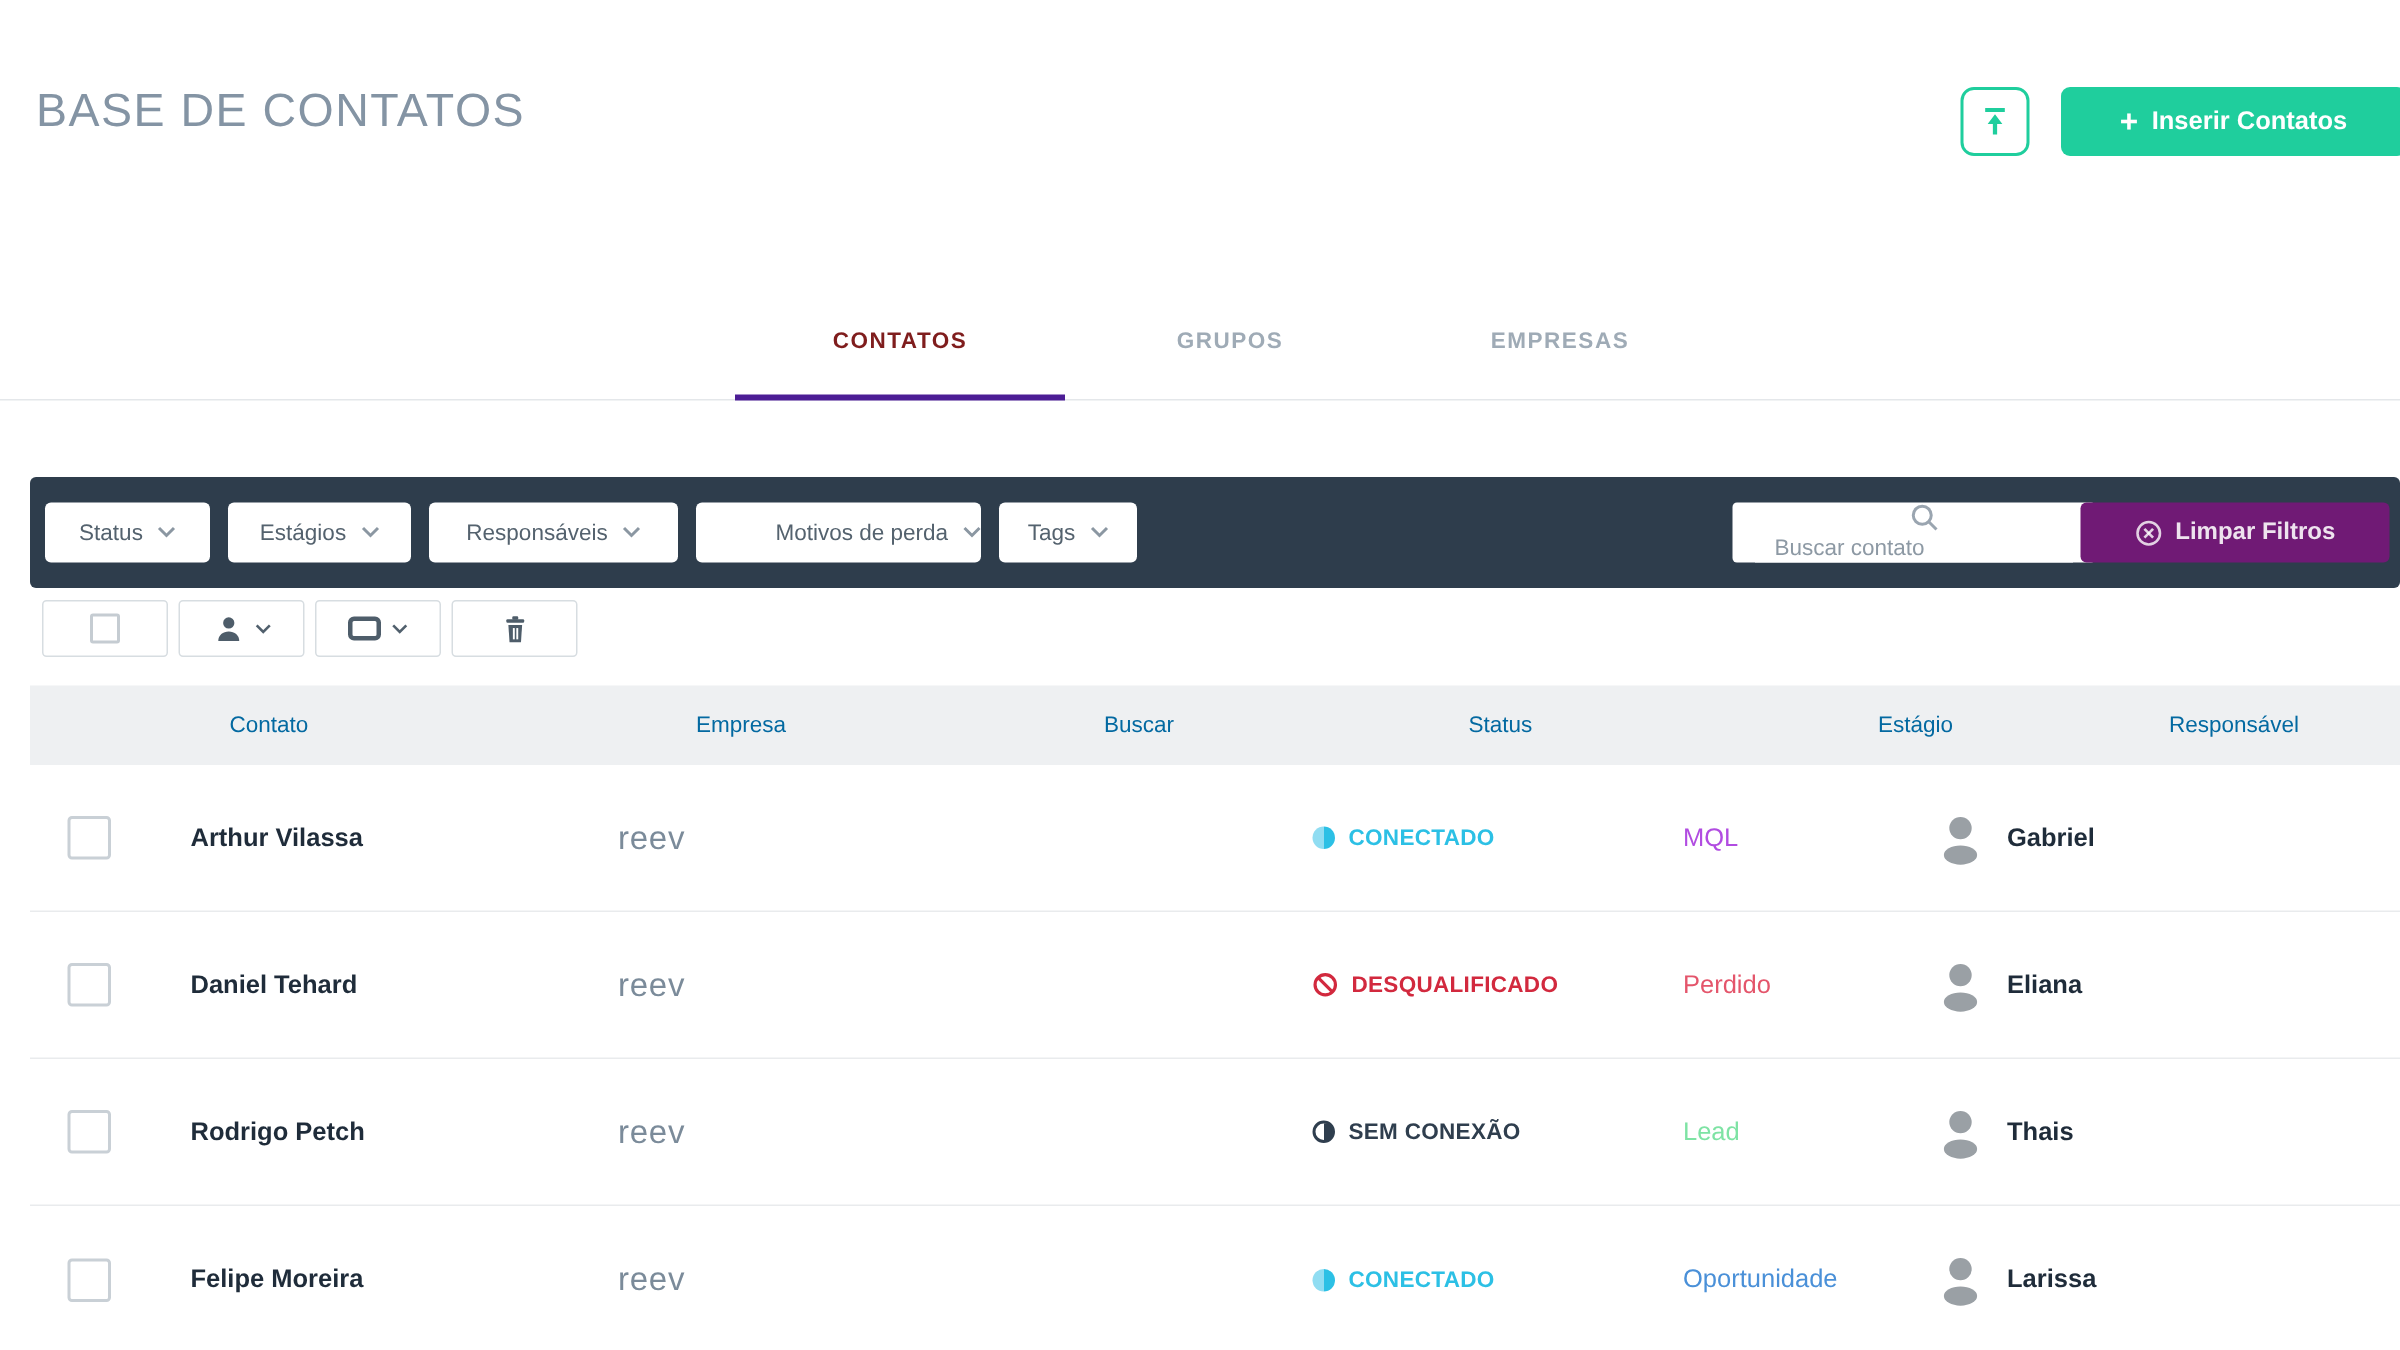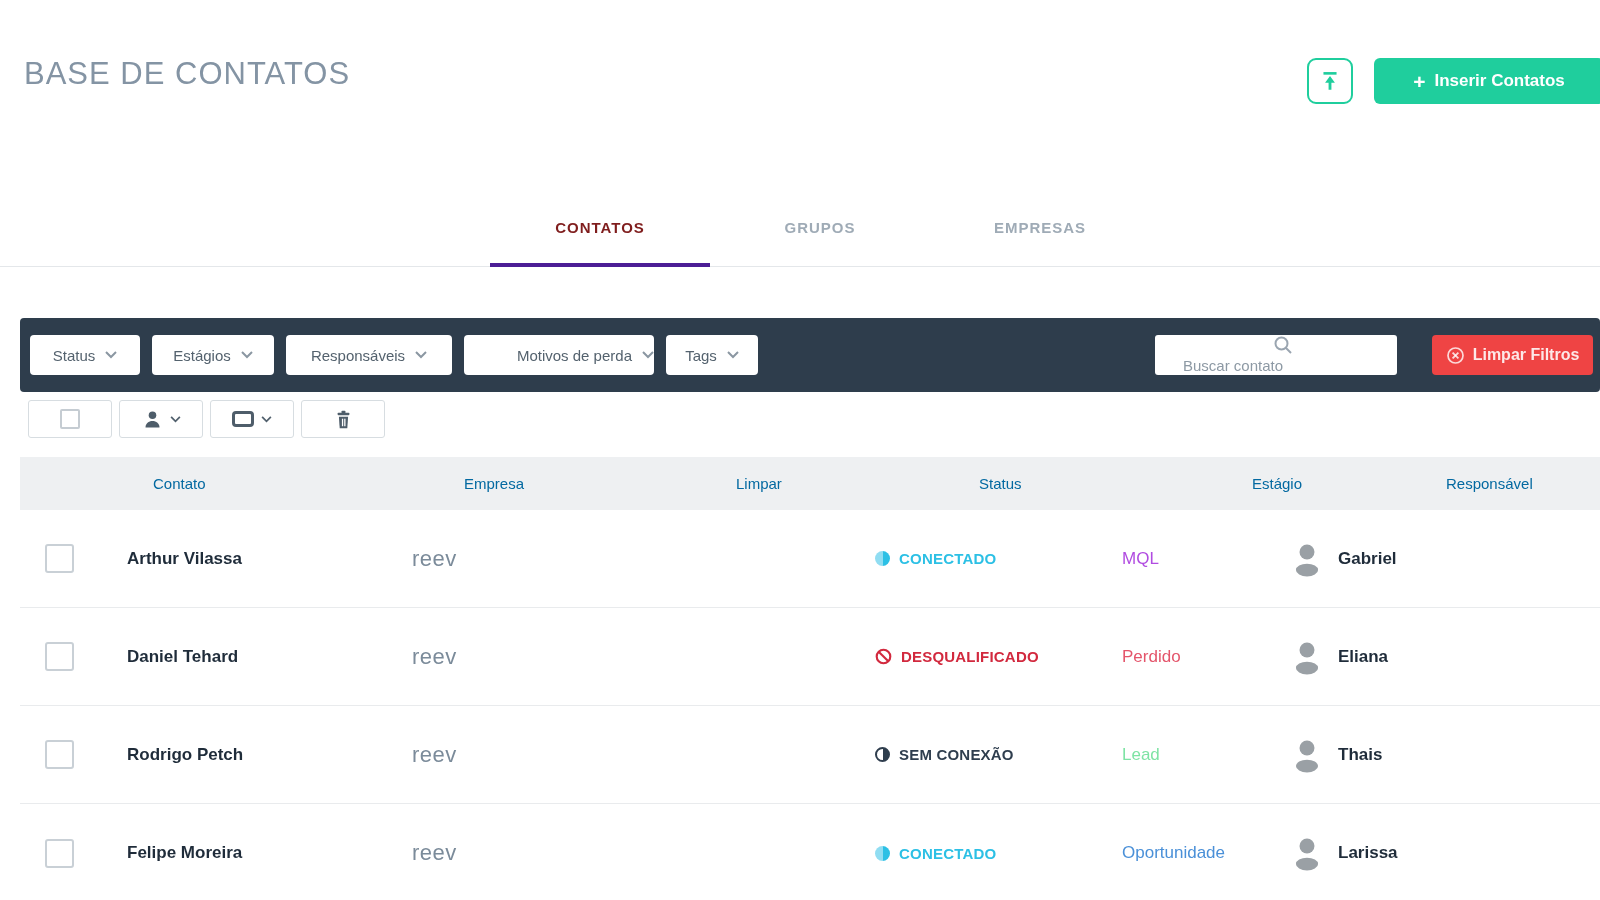--- a/index.html
+++ b/index.html
@@ -33,22 +33,22 @@
         align-items:center; justify-content:center; gap:10px; font-size:15px;
         color:#54626e; font-family:inherit; cursor:pointer; }
   .dd-status { width:110px; } .dd-stages { width:122px; } .dd-owners { width:166px; }
   .dd-loss { width:190px;justify-content:flex-end; } .dd-tags { width:92px; }
   .search-box { position:absolute; right:203px; top:17px; width:242px; height:40px;
                 background:#fff; border-radius:3px; display:flex; align-items:center;flex-direction:column; }
   .search-box svg { margin-left:13px; }
   .search-box input { border:none; outline:none; flex:1; height:100%; font-size:15px;
                       padding-left:13px; color:#42505c; font-family:inherit; }
   .search-box input::placeholder { color:#8d99a4; }
-  .clear-btn { position:absolute; right:7px; top:17px; width:161px; height:40px;
-               background:#ef4444; border:none; border-radius:4px; color:rgba(255,255,255,.88);
+  .clear-btn { position:absolute; right:7px; top:17px; width:206px; height:40px;
+               background:#701a75; border:none; border-radius:4px; color:rgba(255,255,255,.88);
                font-weight:bold; font-size:16px; display:flex; align-items:center;
                justify-content:center; gap:8px; cursor:pointer; font-family:inherit; }
 
   
   .action-row { position:absolute; left:28px; top:400px; display:flex; gap:7px; }
   .act-btn { width:84px; height:38px; background:#fff; border:1px solid #d7dde1;
              border-radius:3px; display:flex; align-items:center; justify-content:center;
              gap:7px; cursor:pointer; }
   .cb { width:20px; height:20px; border:2px solid #c5ccd2; border-radius:2px; display:block; }
   .card-ic { width:22px; height:16px; border:3px solid #4e5d6a; border-radius:4px; display:block; }
@@ -178,21 +178,21 @@
       <rect x="10" y="12" width="1.6" height="9.5" fill="#fff"></rect>
       <rect x="12.9" y="12" width="1.6" height="9.5" fill="#fff"></rect>
     </svg>
   </button>
 </div>
 
 <div class="thead grid">
   <div></div>
   <div class="col-contato">Contato</div>
   <div class="col-empresa">Empresa</div>
-  <div class="col-fluxo">Limpar</div>
+  <div class="col-fluxo">Buscar</div>
   <div class="col-status">Status</div>
   <div class="col-estagio">Estágio</div>
   <div class="col-resp">Responsável</div>
 </div>
 
 <div class="tbody">
 
   <div class="row grid">
     <div>
         <span class="row-cb"></span>

